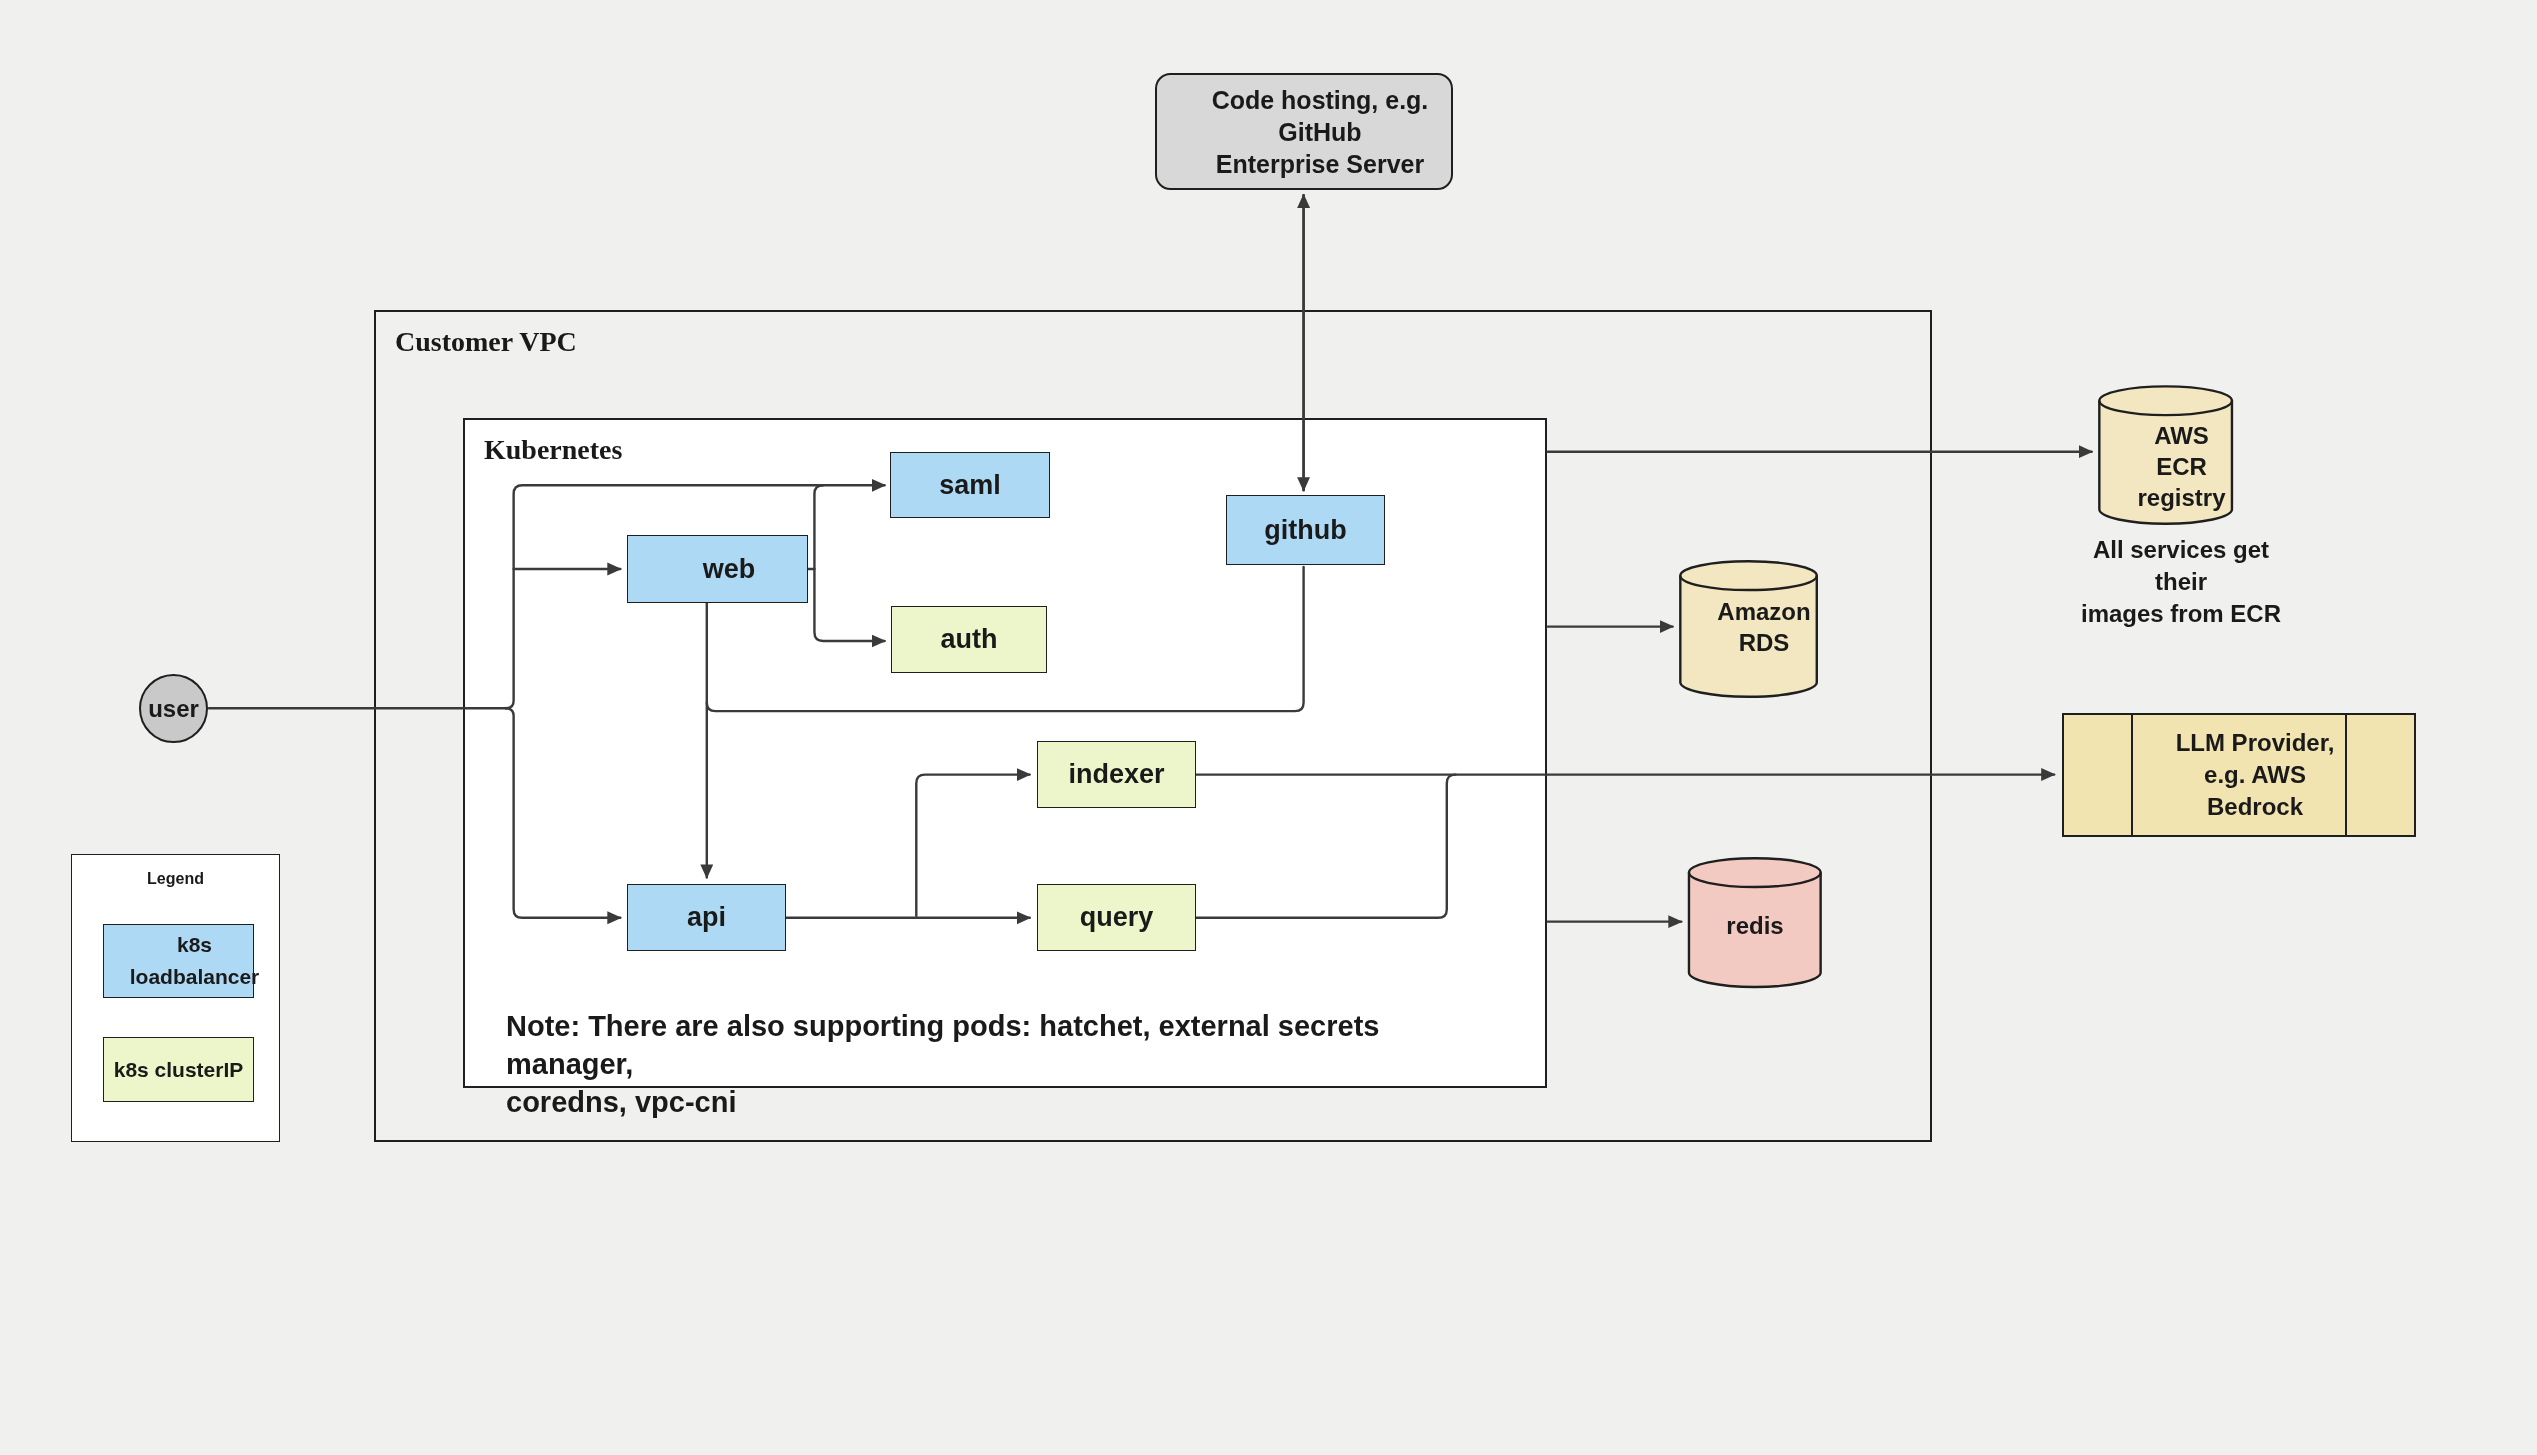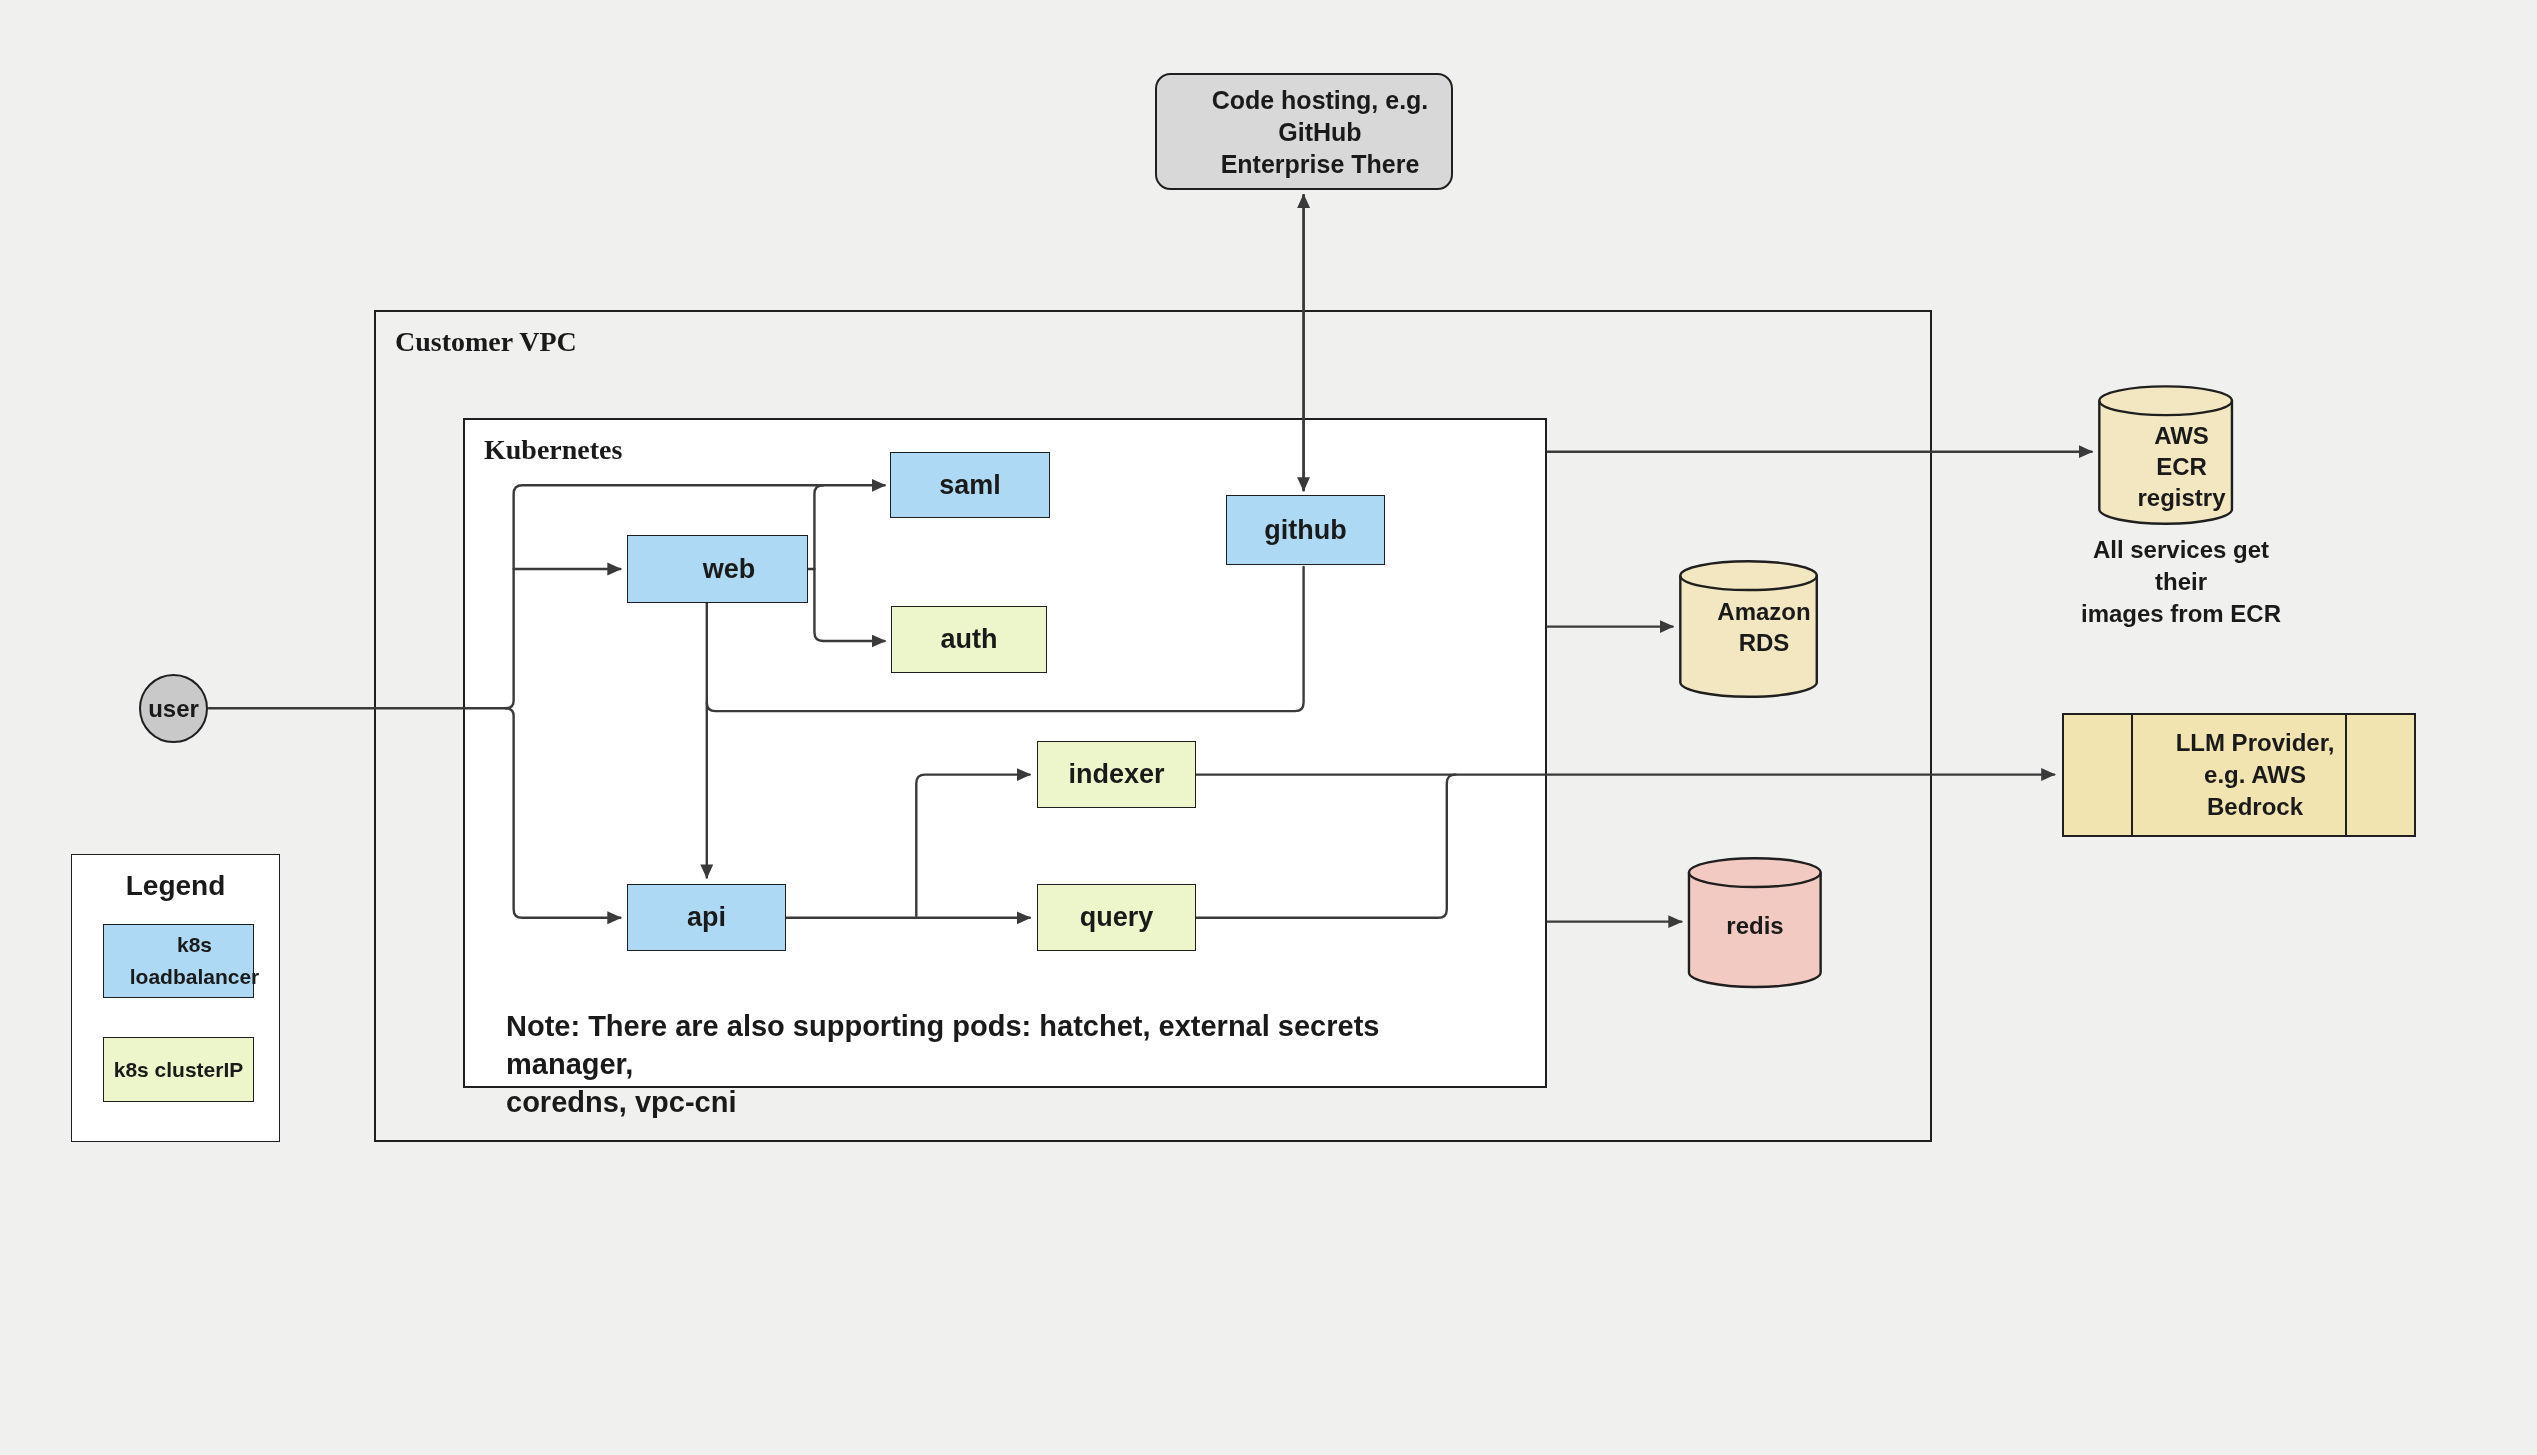--- a/index.html
+++ b/index.html
@@ -35,21 +35,21 @@
   }
   .llm-box{
     position:absolute;box-sizing:border-box;border:2.9px solid #1f1f1f;background:#f1e4b0;
     display:flex;align-items:center;justify-content:center;text-align:center;
     font-weight:bold;font-size:24px;line-height:32px;z-index:4;padding:0 71px;
   }
   .llm-divider{position:absolute;top:0;bottom:0;width:2.4px;background:#1f1f1f;}
   .legend{
     position:absolute;box-sizing:border-box;border:1.9px solid #1f1f1f;background:#ffffff;z-index:4;
   }
-  .legend-title{font-weight:bold;font-size:28px;text-align:center;margin-top:15.4px;}
+  .legend-title{font-weight:bold;font-size:16px;text-align:center;margin-top:15.4px;}
   .swatch{
     position:absolute;box-sizing:border-box;border:1.9px solid #1f1f1f;
     display:flex;flex-direction:column;align-items:center;justify-content:center;
     font-weight:bold;font-size:21px;line-height:32px;text-align:center;
   }
   .line-block span{display:block;margin-left:32px;}
 </style>
 </head>
 <body>
 
@@ -117,21 +117,21 @@
 
     <g stroke="#1f1f1f" stroke-width="2.5">
       <path d="M 1757,908 A 68.5,15 0 0 1 1894,908 V 1012 A 68.5,15 0 0 1 1757,1012 Z" fill="#f3cac2"></path>
       <path d="M 1757,908 A 68.5,15 0 0 0 1894,908" fill="none"></path>
     </g>
   </svg>
 
   <div class="node gray-node rounded line-block" style="left:1155px;top:73px;width:298px;height:117px;font-size:25px;line-height:32px;">
     <div>
       <span>Code hosting, e.g. GitHub</span>
-      <span>Enterprise There</span>
+      <span>Enterprise Server</span>
     </div>
   </div>
 
   <div class="node circle" style="left:139px;top:674px;width:69px;height:69px;">
     <span>user</span>
   </div>
 
   <div class="node blue" style="left:890px;top:452px;width:160px;height:66px;">
     <span>saml</span>
   </div>

